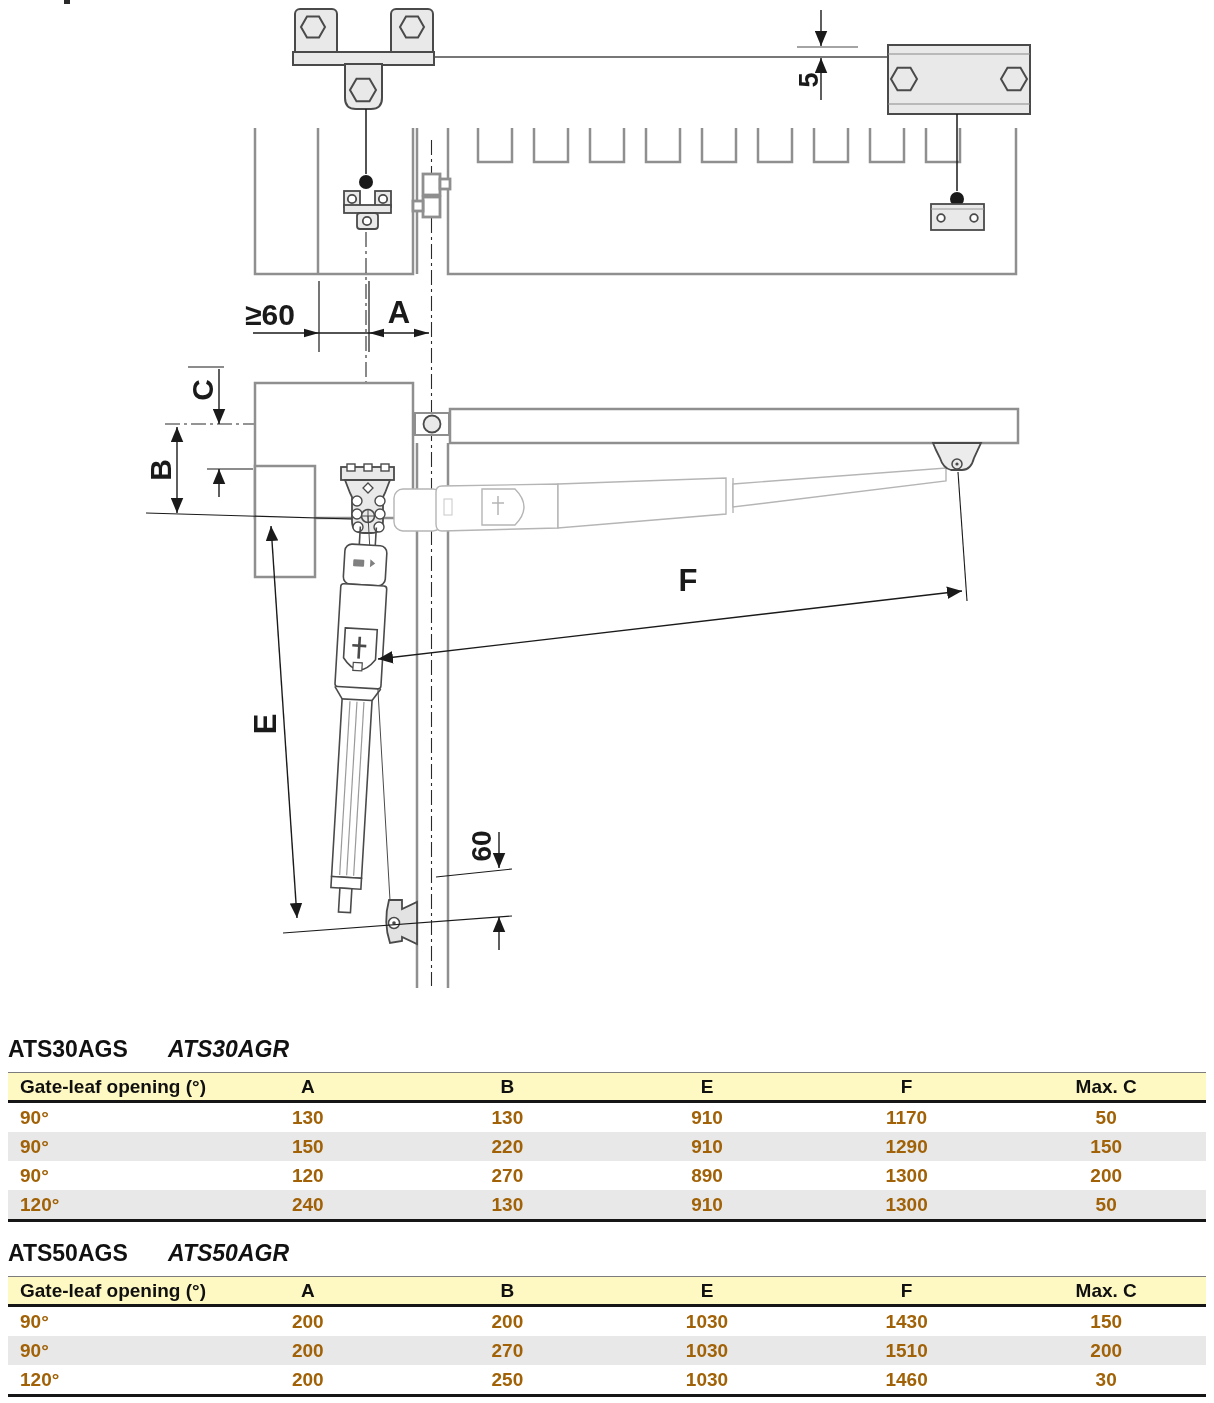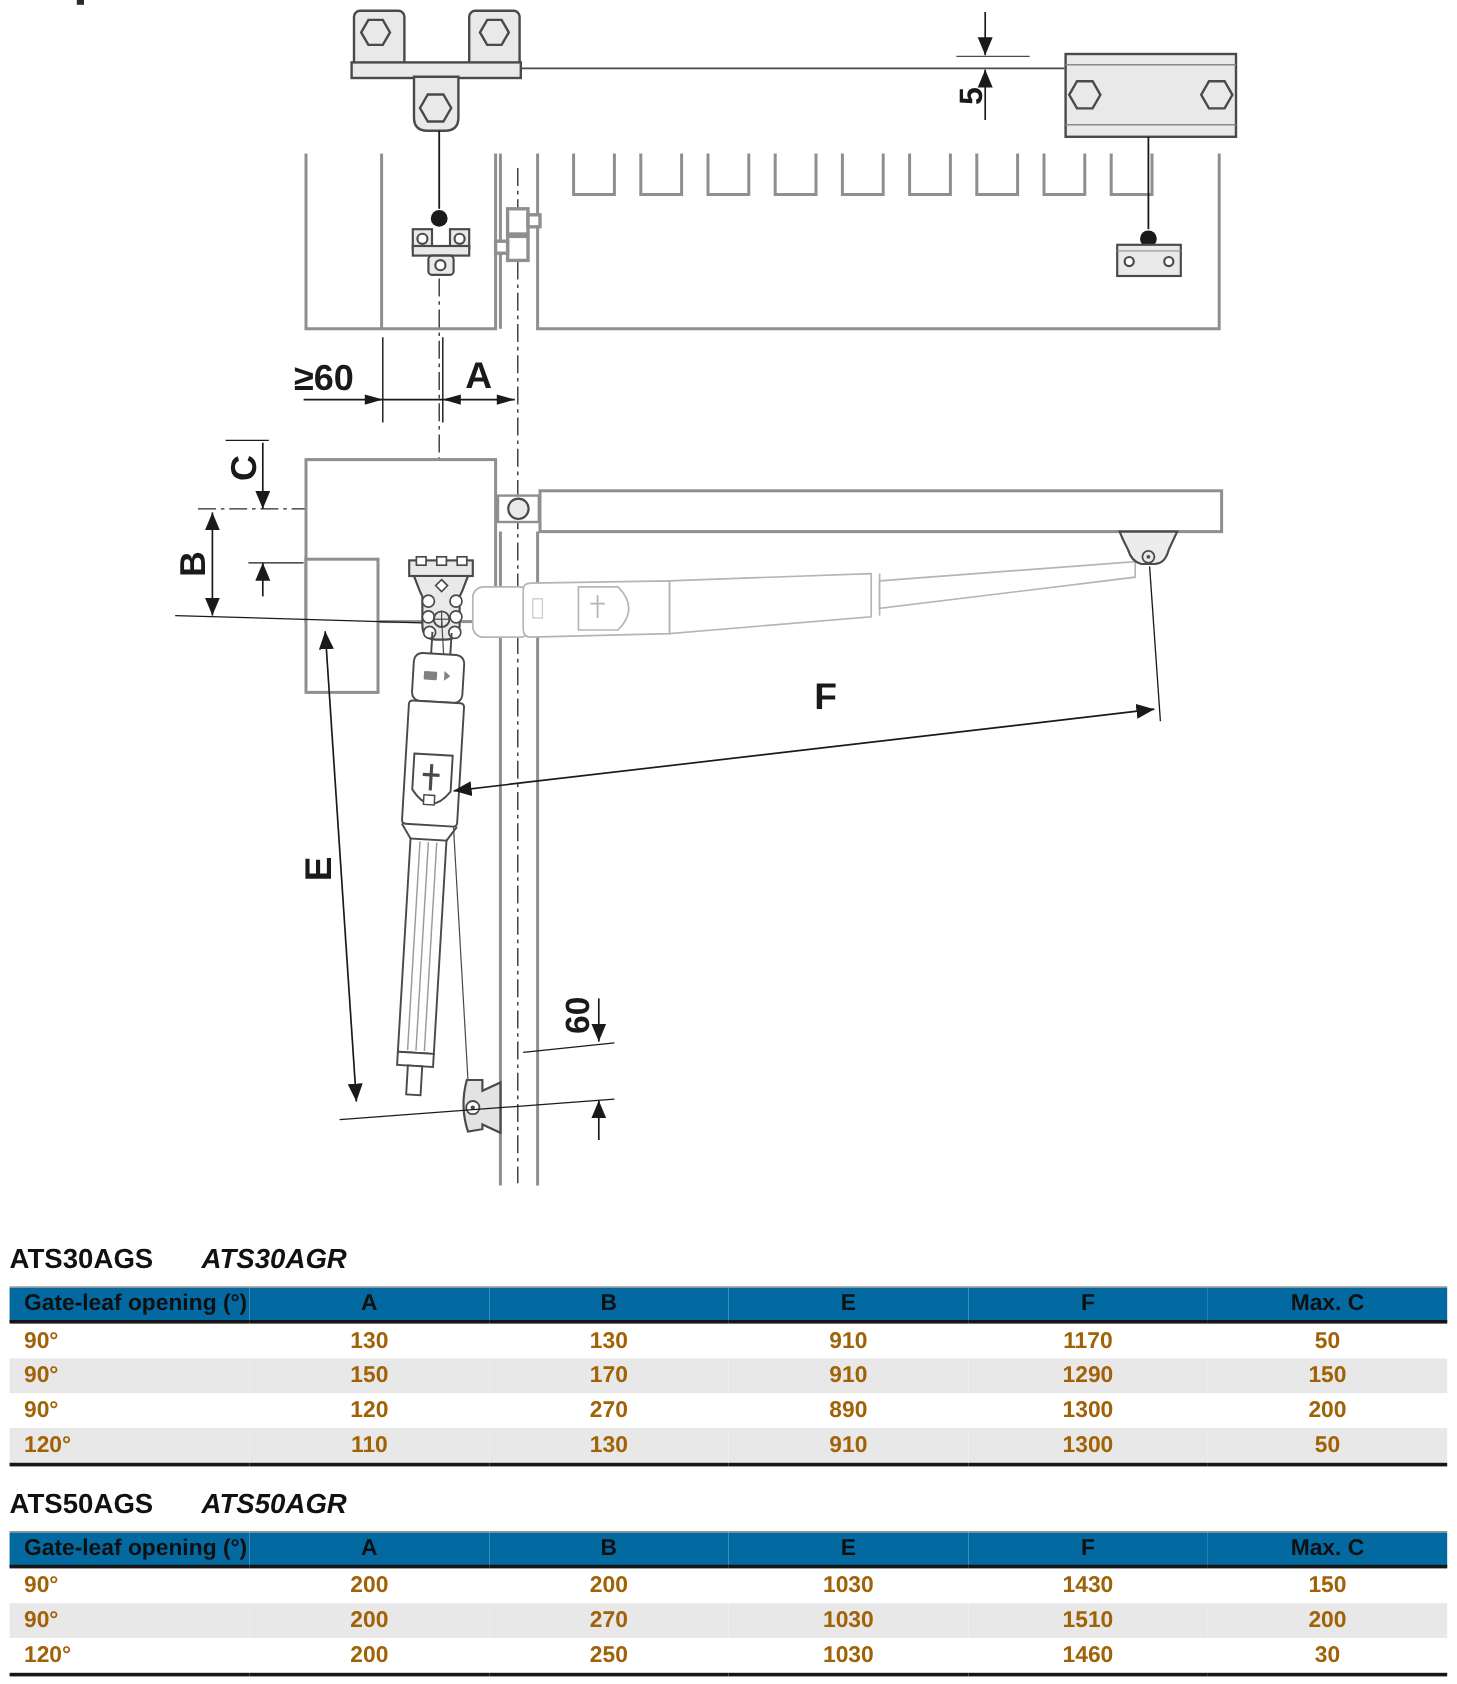--- a/index.html
+++ b/index.html
@@ -7,21 +7,21 @@
         font-family:"Liberation Sans",sans-serif;}
   svg{position:absolute;left:0;top:0;}
   svg text{font-family:"Liberation Sans",sans-serif;font-weight:bold;fill:#1a1a1a;}
   .models{position:absolute;left:0;width:1206px;height:26px;}
   .models span{position:absolute;top:0;font-weight:bold;font-size:23px;color:#111;white-space:nowrap;}
   .m0{left:8px;} .m1{left:168px;font-style:italic;}
   table.spec{position:absolute;left:8px;width:1198px;border-collapse:collapse;table-layout:fixed;
              font-size:19px;border-bottom:3px solid #161616;}
   table.spec col.c0{width:200px;}
   table.spec col.cn{width:199.6px;}
-  table.spec thead th{background:#0369a1;height:27px;font-weight:bold;color:#101010;
+  table.spec thead th{background:#fef9c3;height:27px;font-weight:bold;color:#101010;
              border-top:1px solid #7c7c7c;border-bottom:3px solid #161616;text-align:center;padding:0;}
   table.spec thead th.first{text-align:left;padding-left:12px;}
   table.spec tbody td{height:29px;color:#a16207;text-align:center;padding:0;font-weight:bold;}
   table.spec tbody td.first{text-align:left;padding-left:12px;}
   table.spec tbody tr.alt{background:#e8e8e8;}
   th.th-red{color:#c9474e;}
 </style>
 </head>
 <body>
 
@@ -253,36 +253,36 @@
         <td class="first">90°</td>
         <td>130</td>
         <td>130</td>
         <td>910</td>
         <td>1170</td>
         <td>50</td>
       </tr>
       <tr class="alt">
         <td class="first">90°</td>
         <td>150</td>
-        <td>170</td>
+        <td>220</td>
         <td>910</td>
         <td>1290</td>
         <td>150</td>
       </tr>
       <tr>
         <td class="first">90°</td>
         <td>120</td>
         <td>270</td>
         <td>890</td>
         <td>1300</td>
         <td>200</td>
       </tr>
       <tr class="alt">
         <td class="first">120°</td>
-        <td>110</td>
+        <td>240</td>
         <td>130</td>
         <td>910</td>
         <td>1300</td>
         <td>50</td>
       </tr>
     </tbody>
   </table>
 
   <div class="models" style="top:1240px;text-align:center;">
     <span class="m0">ATS50AGS</span>

